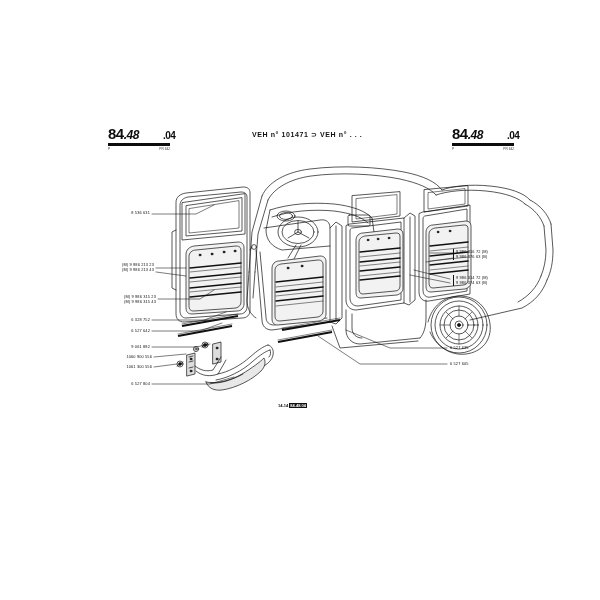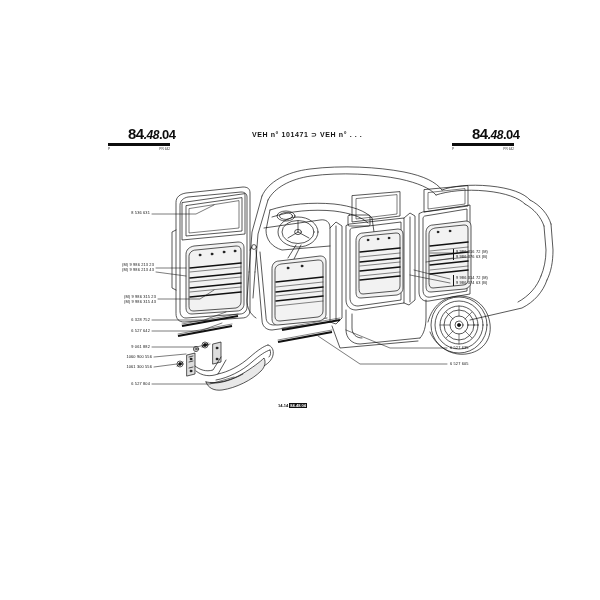--- a/index.html
+++ b/index.html
@@ -12,23 +12,23 @@
     position:relative;width:600px;height:600px;background:#fff;
   }
   
   .hdr-block{position:absolute;}
   .hdr-left{left:108px;top:126px;}
   .hdr-right{left:452px;top:126px;}
   .hdr-code{
     font-weight:bold;letter-spacing:-0.5px;line-height:1;
     white-space:nowrap;color:#0d0d0d;
   }
-  .hdr-code .big{font-size:15px;margin-left:20px;}
+  .hdr-code .big{font-size:15px;}
   .hdr-code .mid{font-size:12px;font-style:italic;}
-  .hdr-code .sml{font-size:13px;}
+  .hdr-code .sml{font-size:10px;padding-left:24px;}
   .hdr-rule{
     margin-top:1px;height:3px;background:#0d0d0d;width:62px;
   }
   .hdr-sub{
     display:flex;justify-content:space-between;
     width:62px;font-size:3.2px;line-height:4px;color:#333;
     margin-top:0.5px;
   }
   .hdr-center{
     position:absolute;left:252px;top:131px;

